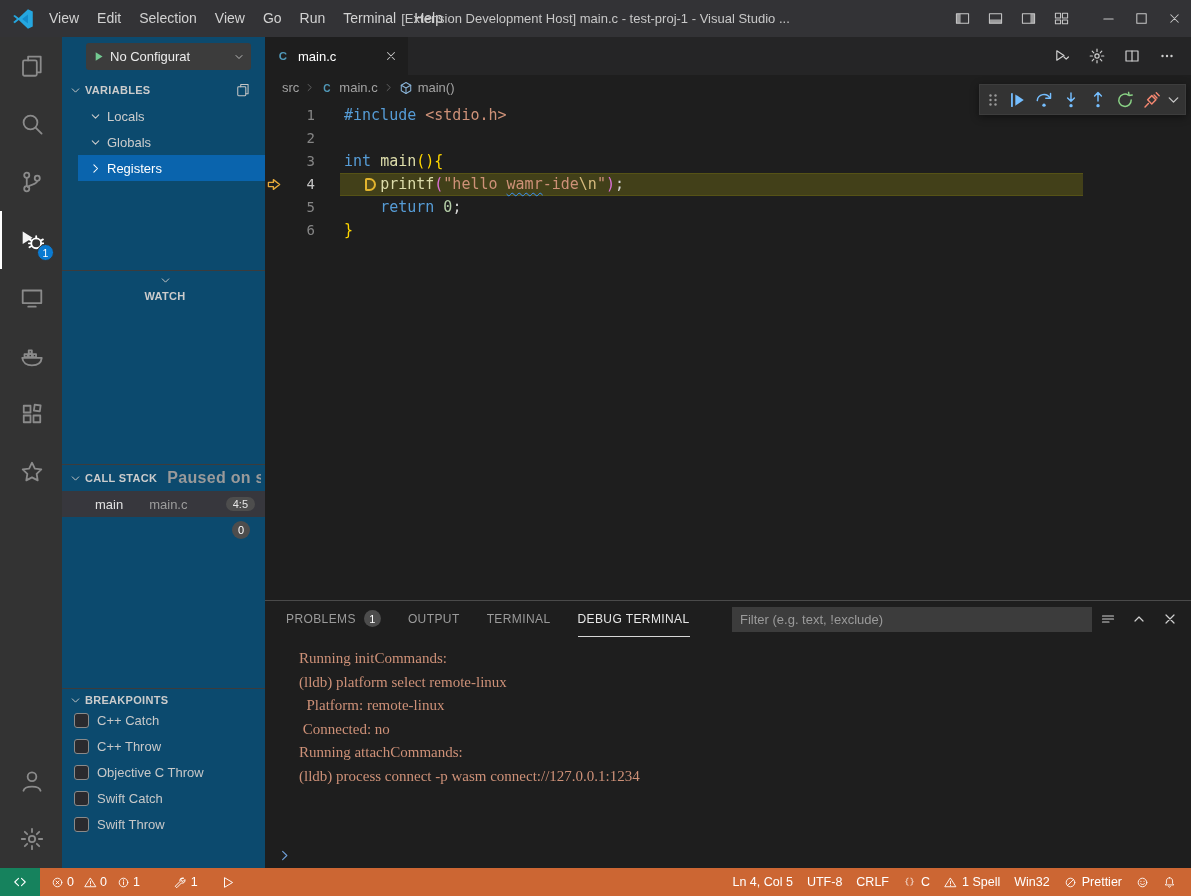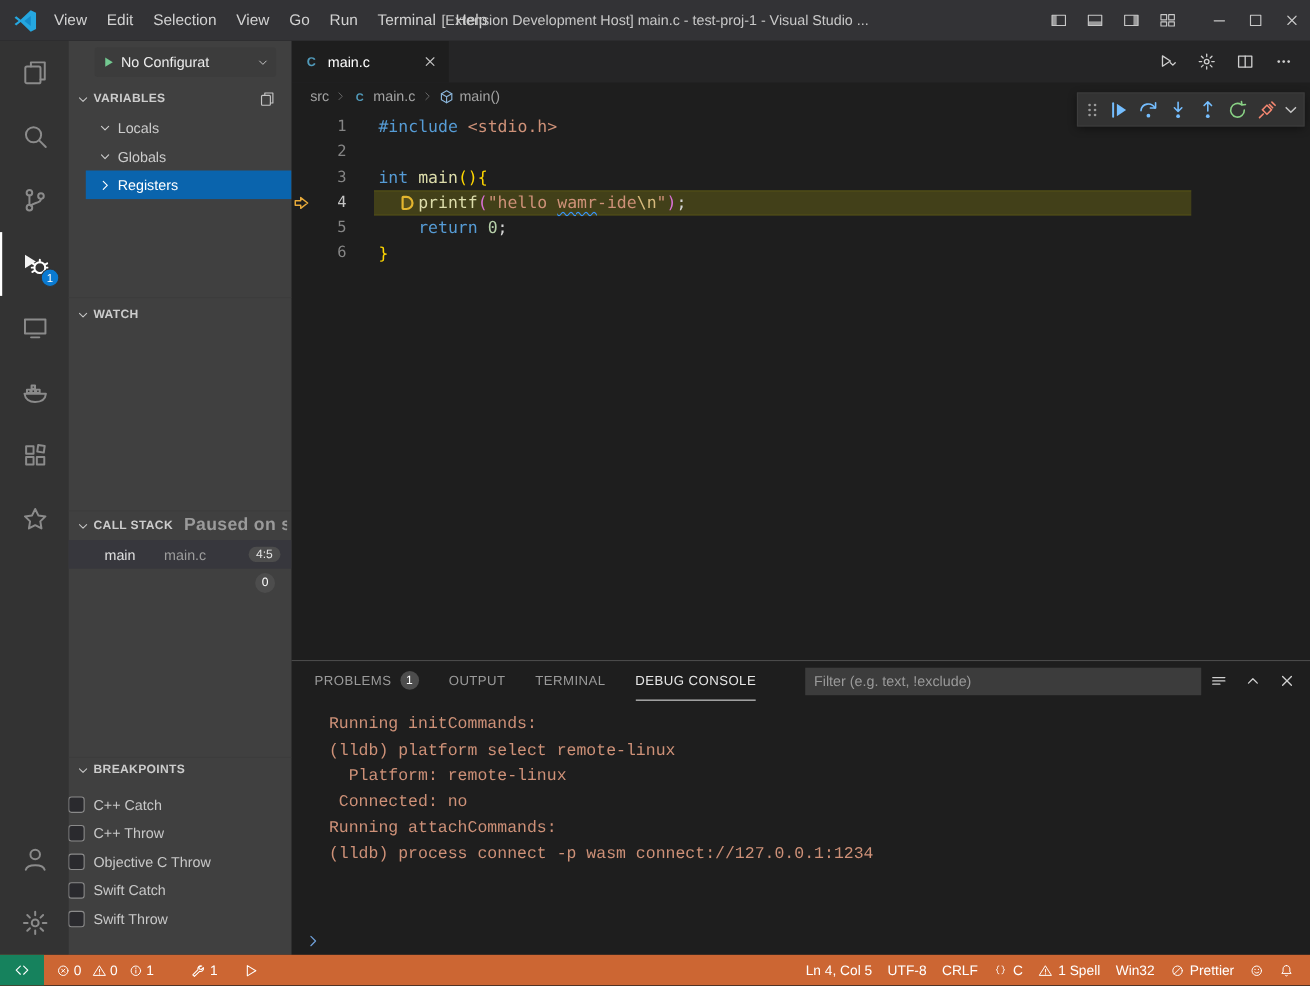--- a/index.html
+++ b/index.html
@@ -25,48 +25,48 @@
                display:flex;flex-direction:column;z-index:40;}
   .act-item{height:58px;display:flex;align-items:center;justify-content:center;color:#8b8b8b;
             position:relative;border-left:2px solid transparent;}
   .act-item.active{color:#fff;border-left-color:#fff;}
   .act-badge{position:absolute;right:8px;bottom:8px;min-width:17px;height:17px;border-radius:9px;
              background:#0a7ad1;color:#fff;font-size:10.5px;display:flex;align-items:center;
              justify-content:center;border:1px solid #333;}
   .act-bottom{margin-top:auto;}
 
   
-  .sidebar{position:absolute;top:37px;bottom:28px;left:62px;width:203px;background:#404040;
+  .sidebar{position:absolute;top:37px;bottom:28px;left:62px;width:203px;background:#0c4a6e;
            overflow:hidden;z-index:30;}
   .config-row{position:absolute;top:6px;left:24px;right:14px;height:27px;}
   .config-box{height:100%;background:#3c3c3c;border-radius:3px;display:flex;align-items:center;
               padding:0 6px;gap:5px;color:#ececec;font-size:13px;}
   .cfg-play{color:#73c991;}
   .config-label{flex:1;white-space:nowrap;overflow:hidden;}
   .cfg-chev{color:#c5c5c5;}
   .sec-header{position:absolute;left:0;right:4px;height:24px;display:flex;align-items:center;
               padding-left:7px;gap:3px;font-size:11px;font-weight:bold;letter-spacing:.3px;color:#cccccc;}
-  #sh-vars{top:41px;} #sh-watch{top:237px;} #sh-stack{top:429px;} #sh-bp{top:651px;}
+  #sh-vars{top:41px;} #sh-watch{top:237px;flex-direction:column;} #sh-stack{top:429px;} #sh-bp{top:651px;}
   .sec-chev{color:#c5c5c5;}
   .sec-status{font-weight:bold;font-size:16px;color:#9a9a9a;margin-left:7px;white-space:nowrap;
               overflow:hidden;flex:1;}
   .collapse-icon{position:absolute;right:11px;top:5px;color:#c5c5c5;}
   .tree-rows{position:absolute;top:66px;left:16px;right:0;}
   .tree-row{height:26px;display:flex;align-items:center;padding-left:11px;gap:5px;font-size:13px;color:#cccccc;}
   .tree-row.selected{background:#0a64ad;color:#fff;}
   .stack-row{position:absolute;top:454px;left:0;right:0;height:26px;background:#37373d;
              display:flex;align-items:center;font-size:13px;}
   .stack-name{margin-left:33px;color:#e0e0e0;}
   .stack-file{margin-left:26px;color:#9d9d9d;}
   .stack-pos{margin-left:auto;margin-right:10px;background:#4d4d4d;border-radius:9px;
              padding:1px 7px;font-size:11px;color:#e6e6e6;}
   .zero-badge{position:absolute;top:484px;left:170px;width:18px;height:18px;border-radius:50%;
               background:#4d4d4d;color:#fff;font-size:11px;display:flex;align-items:center;justify-content:center;}
   .bp-rows{position:absolute;top:676px;left:0;right:0;}
-  .bp-row{height:26px;display:flex;align-items:flex-end;gap:8px;font-size:13px;color:#c8c8c8;}
+  .bp-row{height:26px;display:flex;align-items:flex-start;padding-left:12px;gap:8px;font-size:13px;color:#c8c8c8;}
   .bp-check{width:15px;height:15px;border:1px solid #8a8a8a;border-radius:3px;background:#2a2a2e;flex:none;}
   .divider{position:absolute;left:0;right:0;height:1px;background:#3c3c3c;}
 
   
   .editor{position:absolute;top:37px;left:265px;right:0;bottom:28px;display:flex;
           flex-direction:column;background:#1e1e1e;}
   .tabbar{height:38px;background:#252526;display:flex;align-items:stretch;flex:none;}
   .tab{width:143px;background:#1e1e1e;display:flex;align-items:center;gap:7px;padding:0 10px;
        font-size:13px;color:#fff;}
   .file-c{color:#519aba;}
@@ -109,21 +109,21 @@
   .panel-tab{height:36px;display:flex;align-items:center;gap:8px;margin-right:27px;font-size:12px;
              letter-spacing:.4px;color:#9b9b9b;border-bottom:1px solid transparent;}
   .panel-tab.active{color:#e7e7e7;border-bottom-color:#d7d7d7;}
   .badge{min-width:17px;height:17px;border-radius:9px;background:#4d4d4d;color:#fff;font-size:11px;
          display:flex;align-items:center;justify-content:center;padding:0 4px;}
   .filter-input{position:absolute;left:467px;top:6px;width:360px;height:25px;background:#3c3c3c;
                 border:none;color:#cfcfcf;font-size:13px;padding:0 8px;outline:none;
                 font-family:"Liberation Sans",sans-serif;}
   .filter-input::placeholder{color:#9a9a9a;}
   .panel-actions{position:absolute;right:13px;top:10px;display:flex;gap:15px;color:#cfcfcf;}
-  .console{flex:1;overflow:hidden;padding:10px 0 0 34px;font-family:Liberation Mono, monospace;
+  .console{flex:1;overflow:hidden;padding:10px 0 0 34px;font-family:Liberation Serif, serif;
            font-size:15px;line-height:23.5px;color:#ce9178;white-space:pre;}
   .console-input{height:26px;flex:none;display:flex;align-items:center;padding-left:12px;color:#6f9fd8;}
 
   
   .statusbar{position:absolute;bottom:0;left:0;right:0;height:28px;background:#cc6633;display:flex;
              align-items:center;color:#fff;z-index:60;font-size:12.5px;}
   .sb-remote{width:40px;height:100%;background:#16825d;display:flex;align-items:center;justify-content:center;flex:none;}
   .sb-item{display:flex;align-items:center;gap:5px;padding:0 7px;height:100%;}
   .sb-pair{display:flex;align-items:center;gap:3px;margin-right:5px;}
   .sb-right{margin-left:auto;display:flex;align-items:center;padding-right:8px;height:100%;}
@@ -590,21 +590,21 @@
           <span>PROBLEMS</span>
           <span class="badge">1</span>
         </div>
         <div class="panel-tab">
           <span>OUTPUT</span>
         </div>
         <div class="panel-tab">
           <span>TERMINAL</span>
         </div>
         <div class="panel-tab active">
-          <span>DEBUG CONSOLE</span>
+          <span>DEBUG TERMINAL</span>
         </div>
       </div>
     <input class="filter-input" readonly="" placeholder="Filter (e.g. text, !exclude)" style="">
     <div class="panel-actions" id="panel-actions">
         <span>
           <svg width="16" height="16" viewBox="0 0 16 16" fill="none" stroke="currentColor" stroke-width="1.2" stroke-linecap="round" stroke-linejoin="round">
             <path d="M2.5 5h11M2.5 8h11M2.5 11h6.5"></path>
           </svg>
         </span>
         <span>

